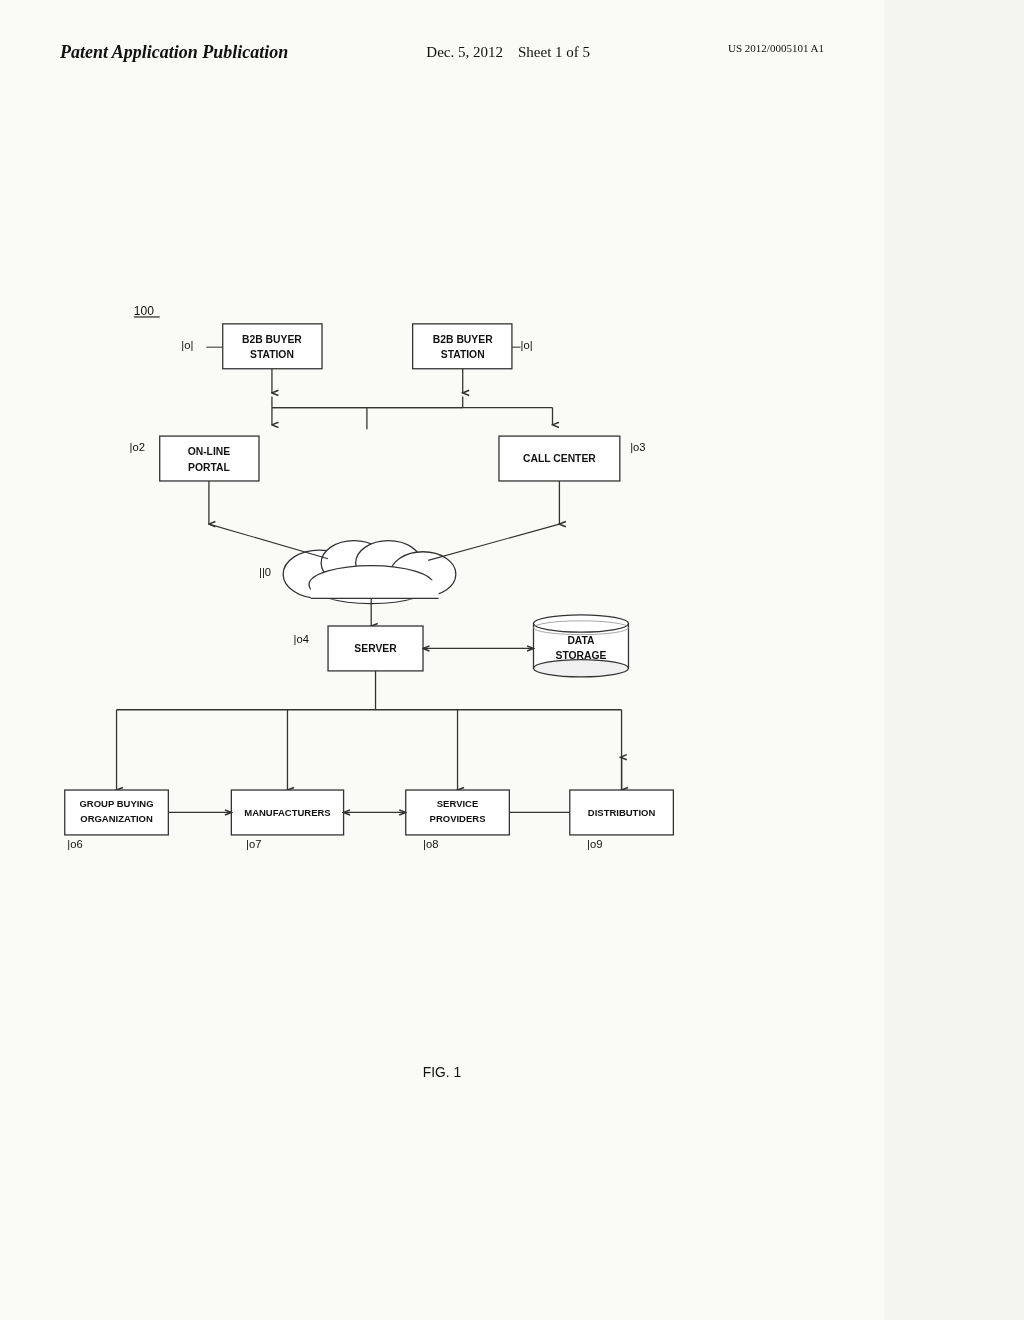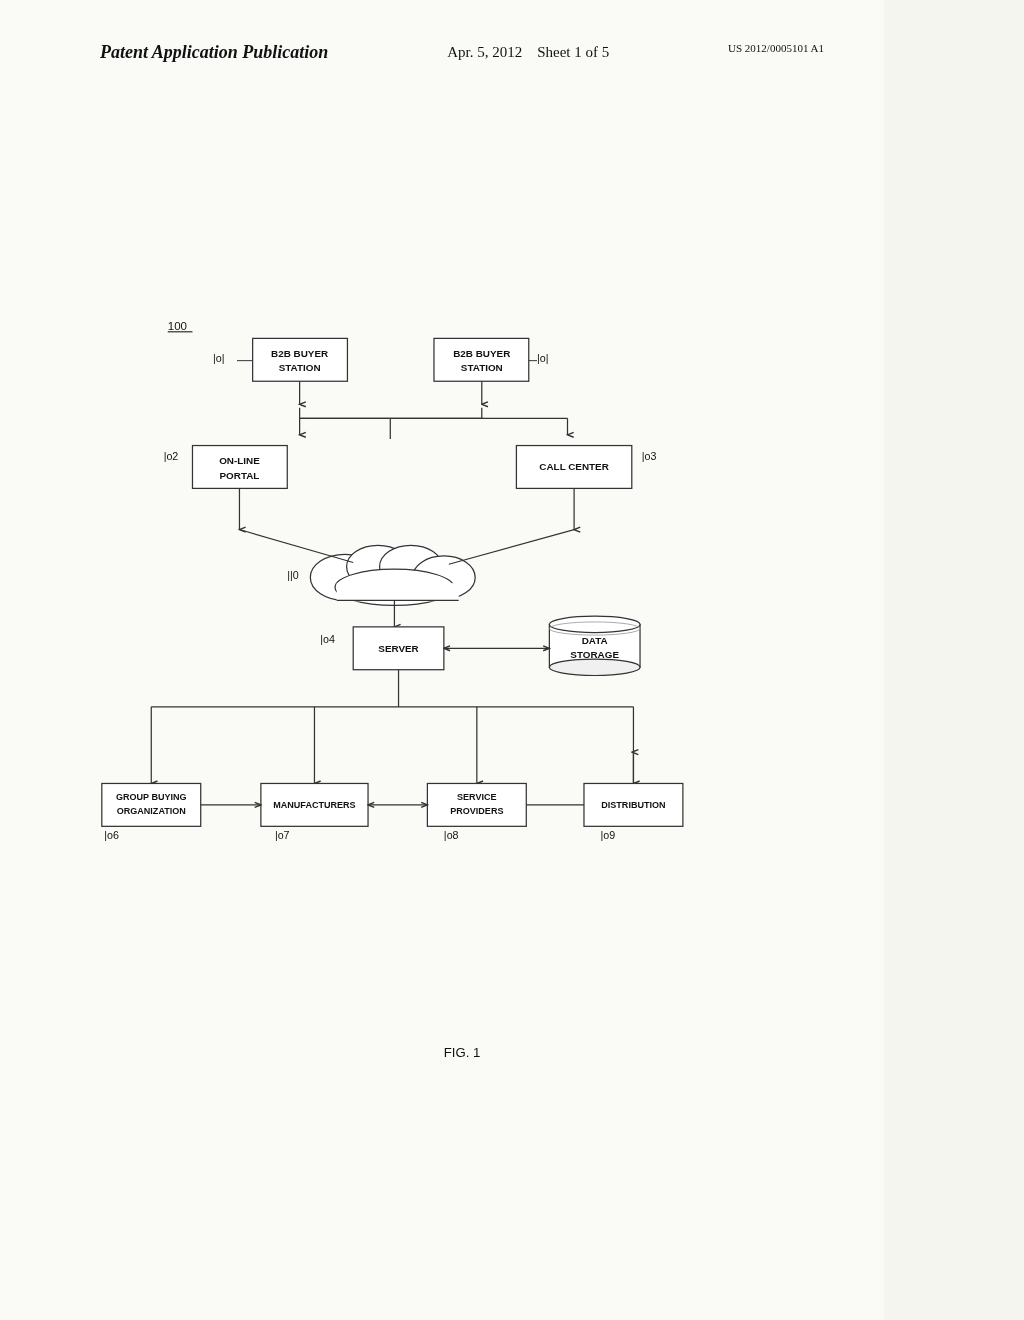--- a/index.html
+++ b/index.html
@@ -9,21 +9,20 @@
       width: 1024px;
       min-height: 1320px;
       position: relative;
       overflow-x: hidden;
     }
     .page {
       background: #fafaf7;
       width: 884px;
       min-height: 1320px;
       position: relative;
-      padding-left: 40px;
     }
     .header {
       display: flex;
       justify-content: space-between;
       align-items: flex-start;
       padding: 40px 60px 20px 60px;
       border-bottom: none;
     }
     .header-left {
       font-size: 18px;
@@ -59,21 +58,21 @@
       height: 100%;
     }
   </style>
 </head>
 <body>
 
 <div class="page">
 
   <div class="header">
     <div class="header-left">Patent Application Publication</div>
-    <div class="header-center">Apr. 5, 2012 Sheet 1 of 5</div>
+    <div class="header-center">Dec. 5, 2012 Sheet 1 of 5</div>
     <div class="header-right">US 2012/0005101 A1</div>
   </div>
 
   <div class="diagram-area">
     <svg class="diagram-svg" viewBox="0 0 1024 1100" preserveAspectRatio="xMidYMid meet">
 
       <text x="155" y="168" font-family="Arial, sans-serif" font-size="14" fill="#111">100</text>
       <line x1="155" y1="170" x2="185" y2="170" stroke="#333" stroke-width="1.5"></line>
 
       <rect x="258" y="178" width="115" height="52" fill="white" stroke="#333" stroke-width="1.5"></rect>

